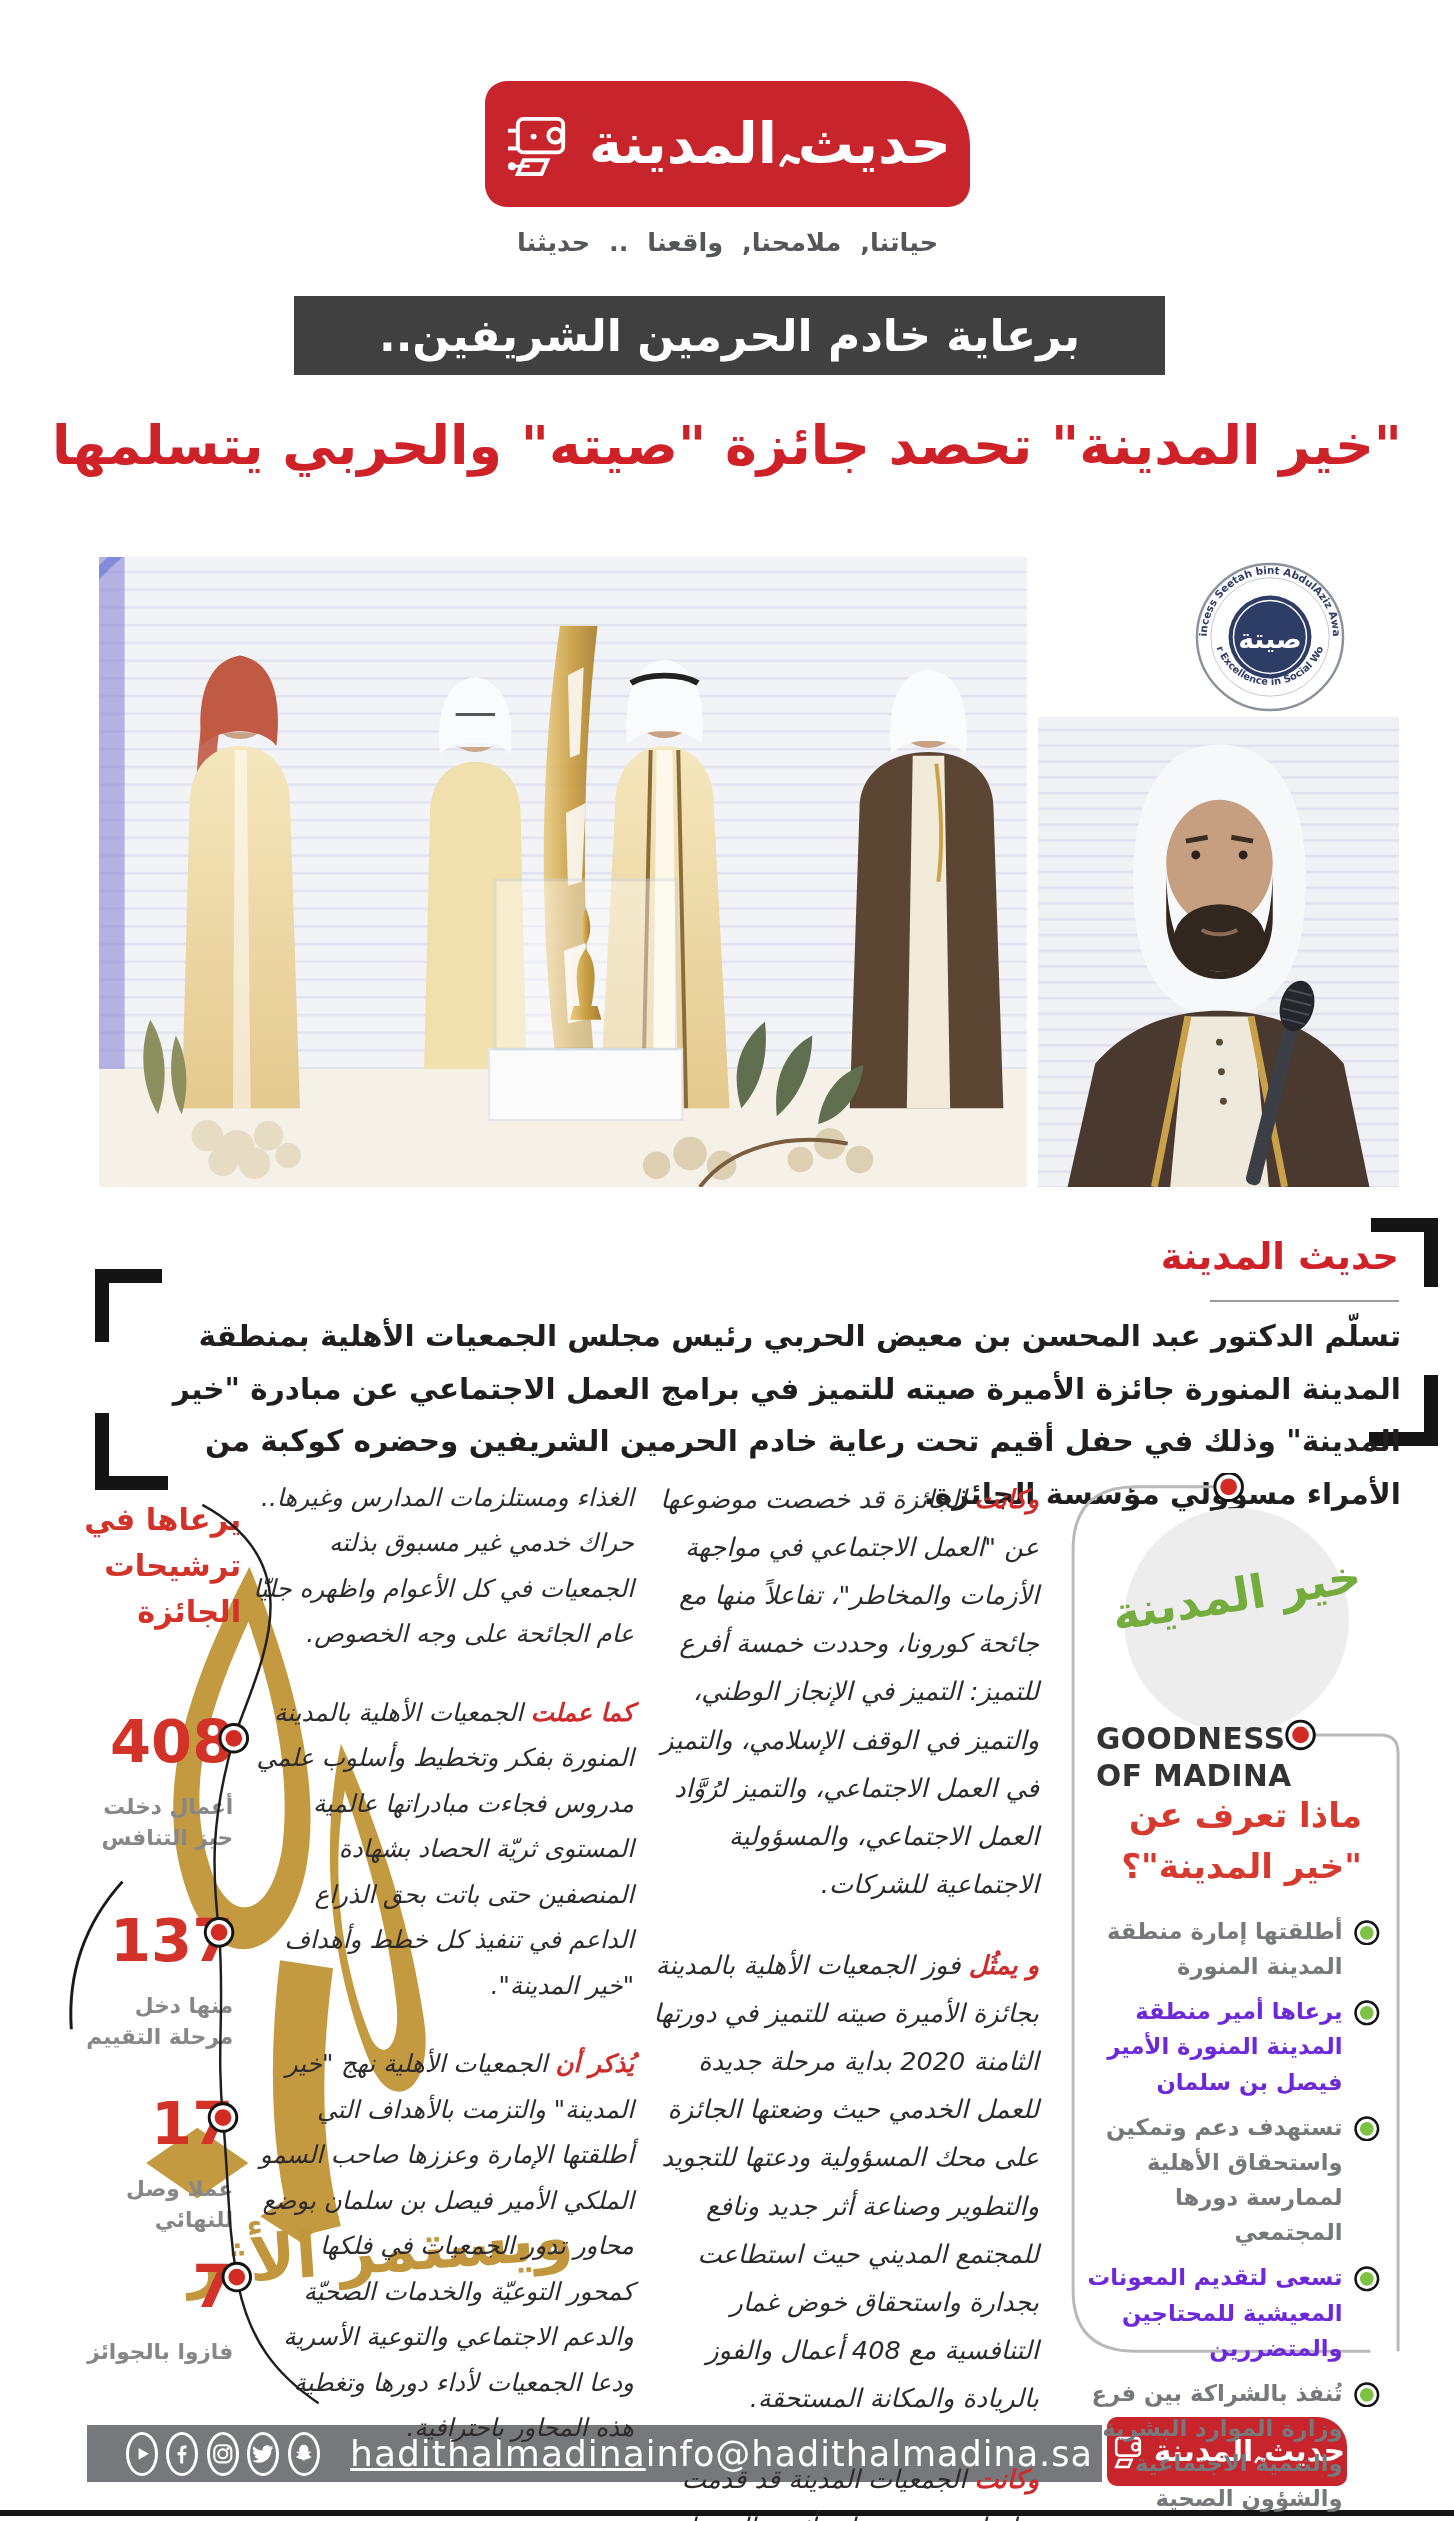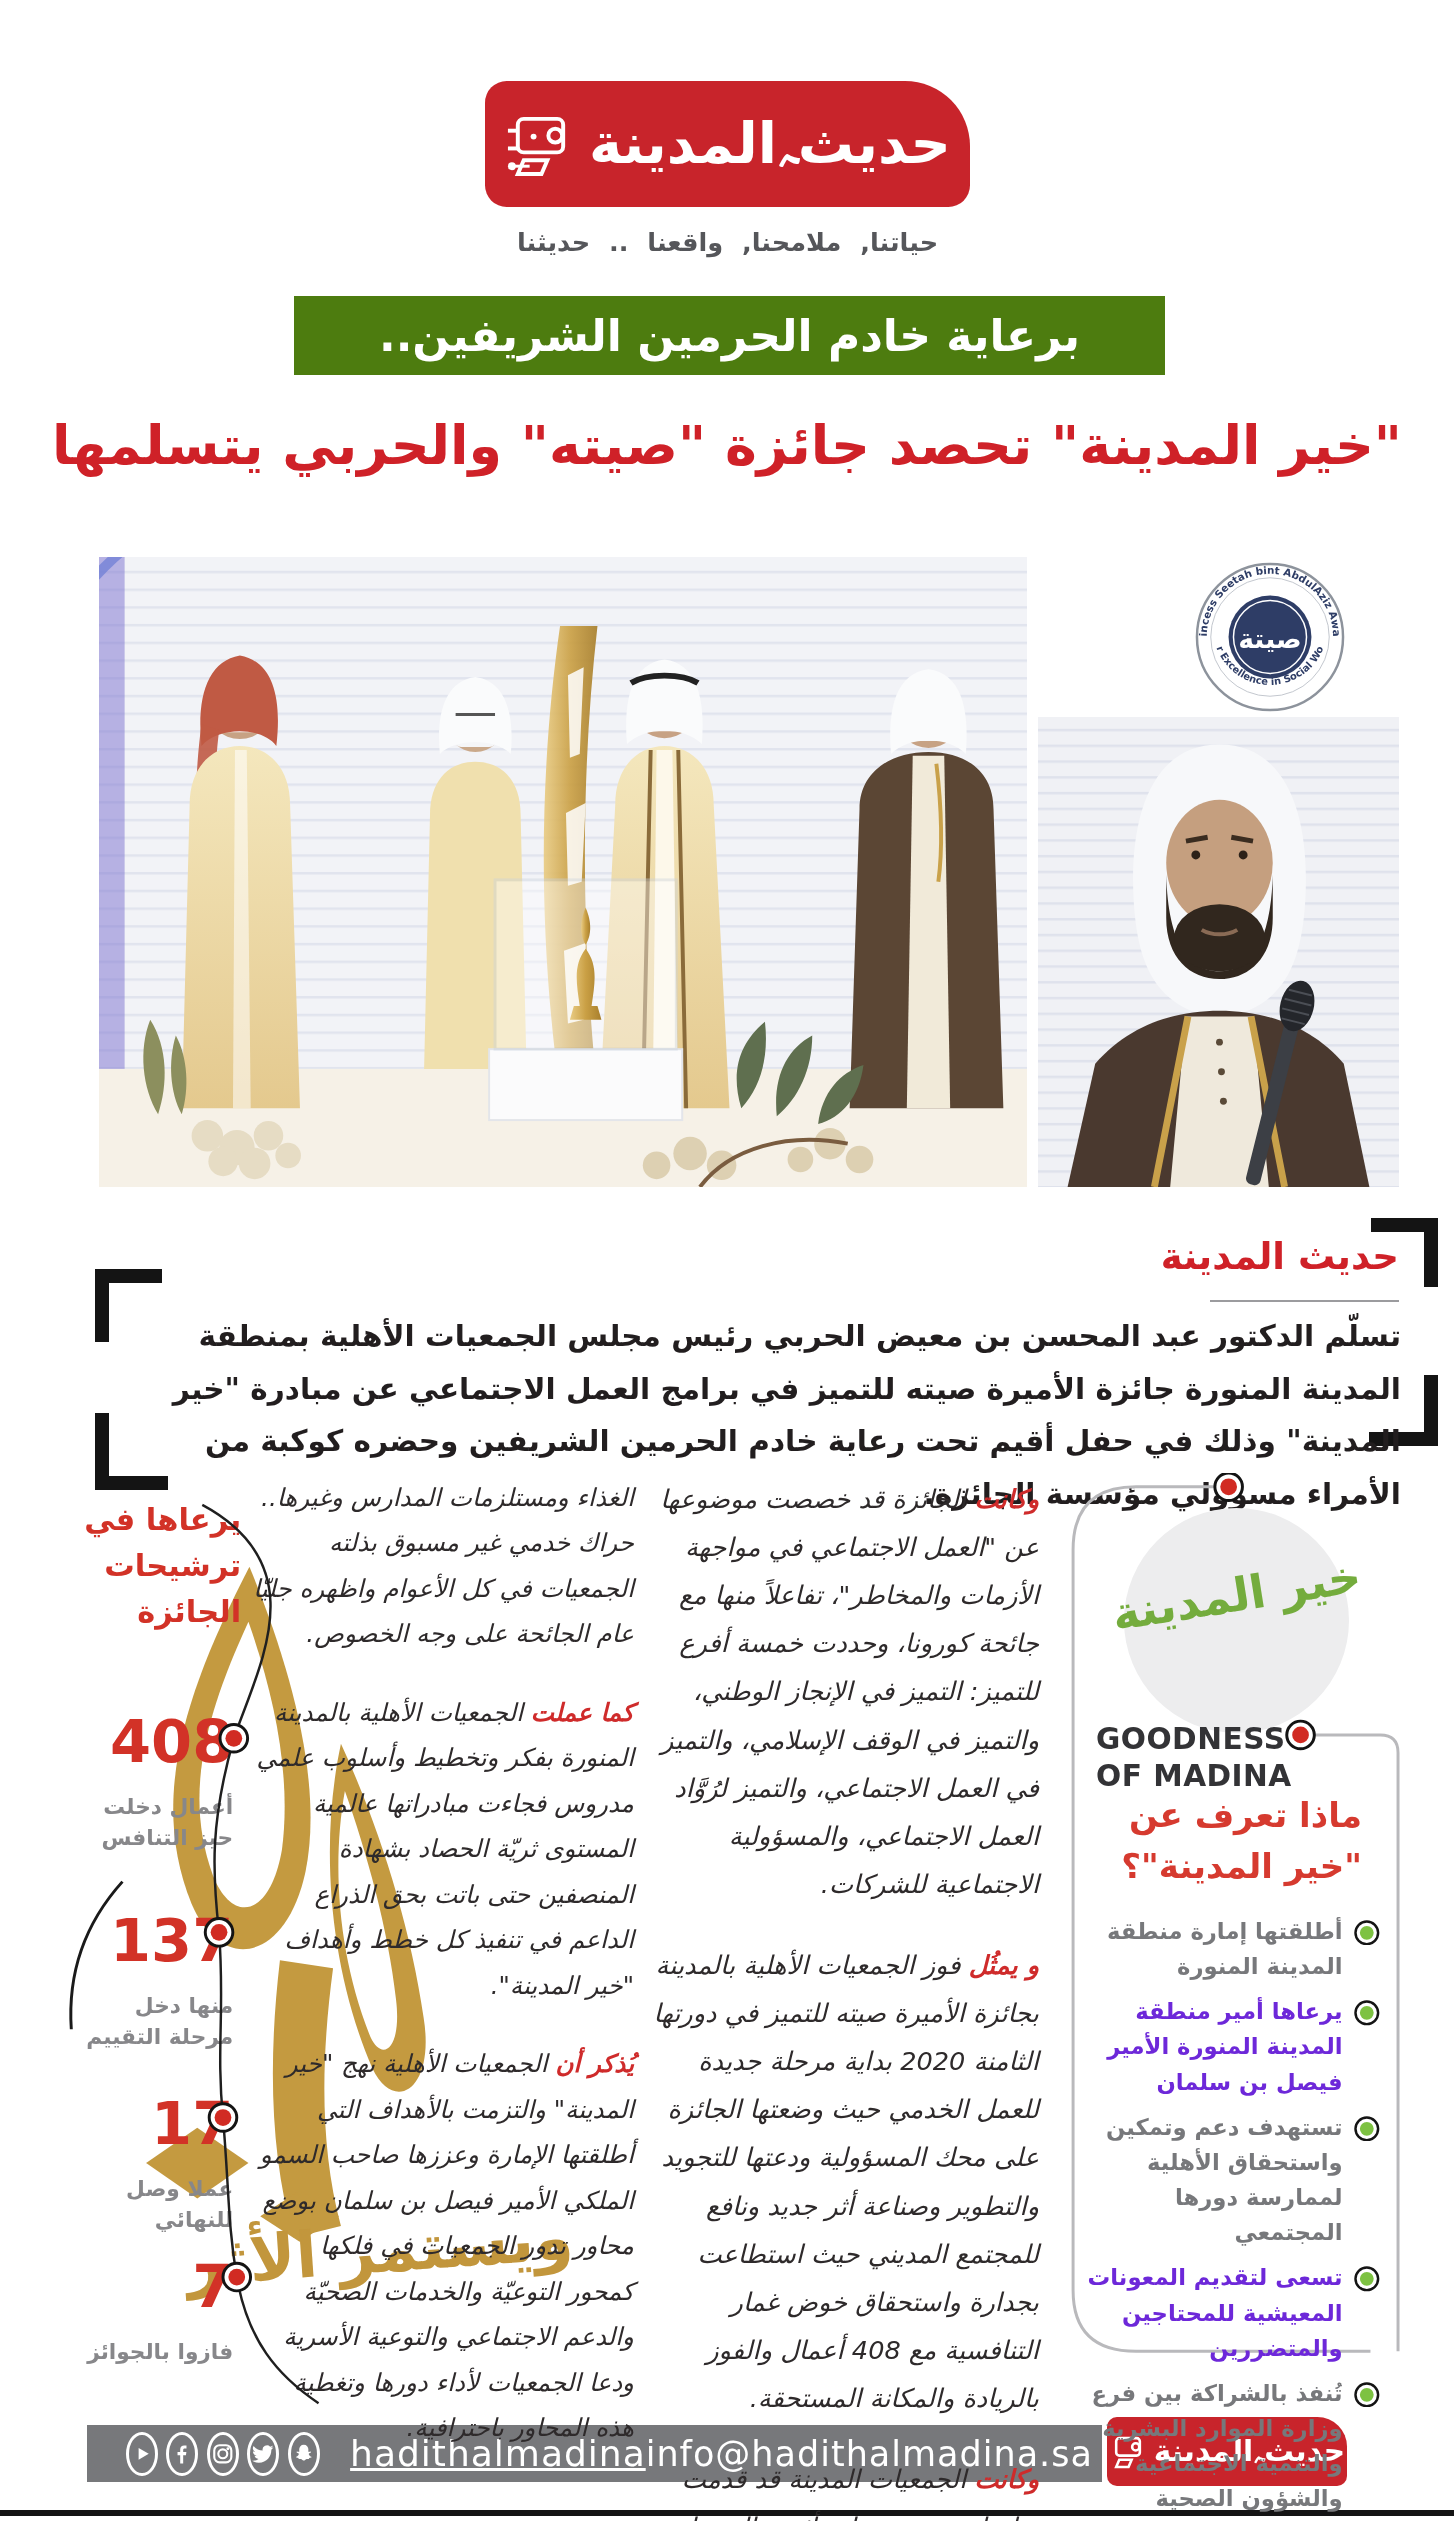--- a/index.html
+++ b/index.html
@@ -7,21 +7,21 @@
         font-family:"DejaVu Sans",sans-serif;}
   .abs{position:absolute;}
   
   #logo-box{left:485px;top:81px;width:485px;height:126px;background:#c8242b;
             border-radius:21.7px 65px 21.7px 21.7px;display:flex;align-items:center;justify-content:center;gap:13.8px;}
   #logo-box .logo-icon{width:71px;height:71px;flex:0 0 auto;}
   #logo-text{color:#fff;font-size:56px;font-weight:bold;direction:rtl;letter-spacing:-1px;}
   #tagline{left:426px;top:227px;width:603px;text-align:center;color:#55565a;font-size:25.6px;
            font-weight:bold;direction:rtl;word-spacing:9.9px;}
   
-  #banner{left:294px;top:296px;width:871px;height:79px;background:#4d7c0f;display:flex;
+  #banner{left:294px;top:296px;width:871px;height:79px;background:#404040;display:flex;
           align-items:center;justify-content:center;}
   #banner span{color:#fff;font-size:44px;font-weight:bold;direction:rtl;}
   #headline{left:39px;top:414px;width:1376px;text-align:center;color:#cf2128;font-size:54px;
             font-weight:bold;direction:rtl;}
   
   #photo-left{left:99px;top:557px;width:928px;height:630px;}
   #photo-right{left:1038px;top:717px;width:361px;height:470px;}
   #badge{left:1194px;top:561px;width:152px;height:152px;}
   
   #section-title{right:56px;top:1235px;color:#cf2128;font-size:37px;font-weight:bold;direction:rtl;}

